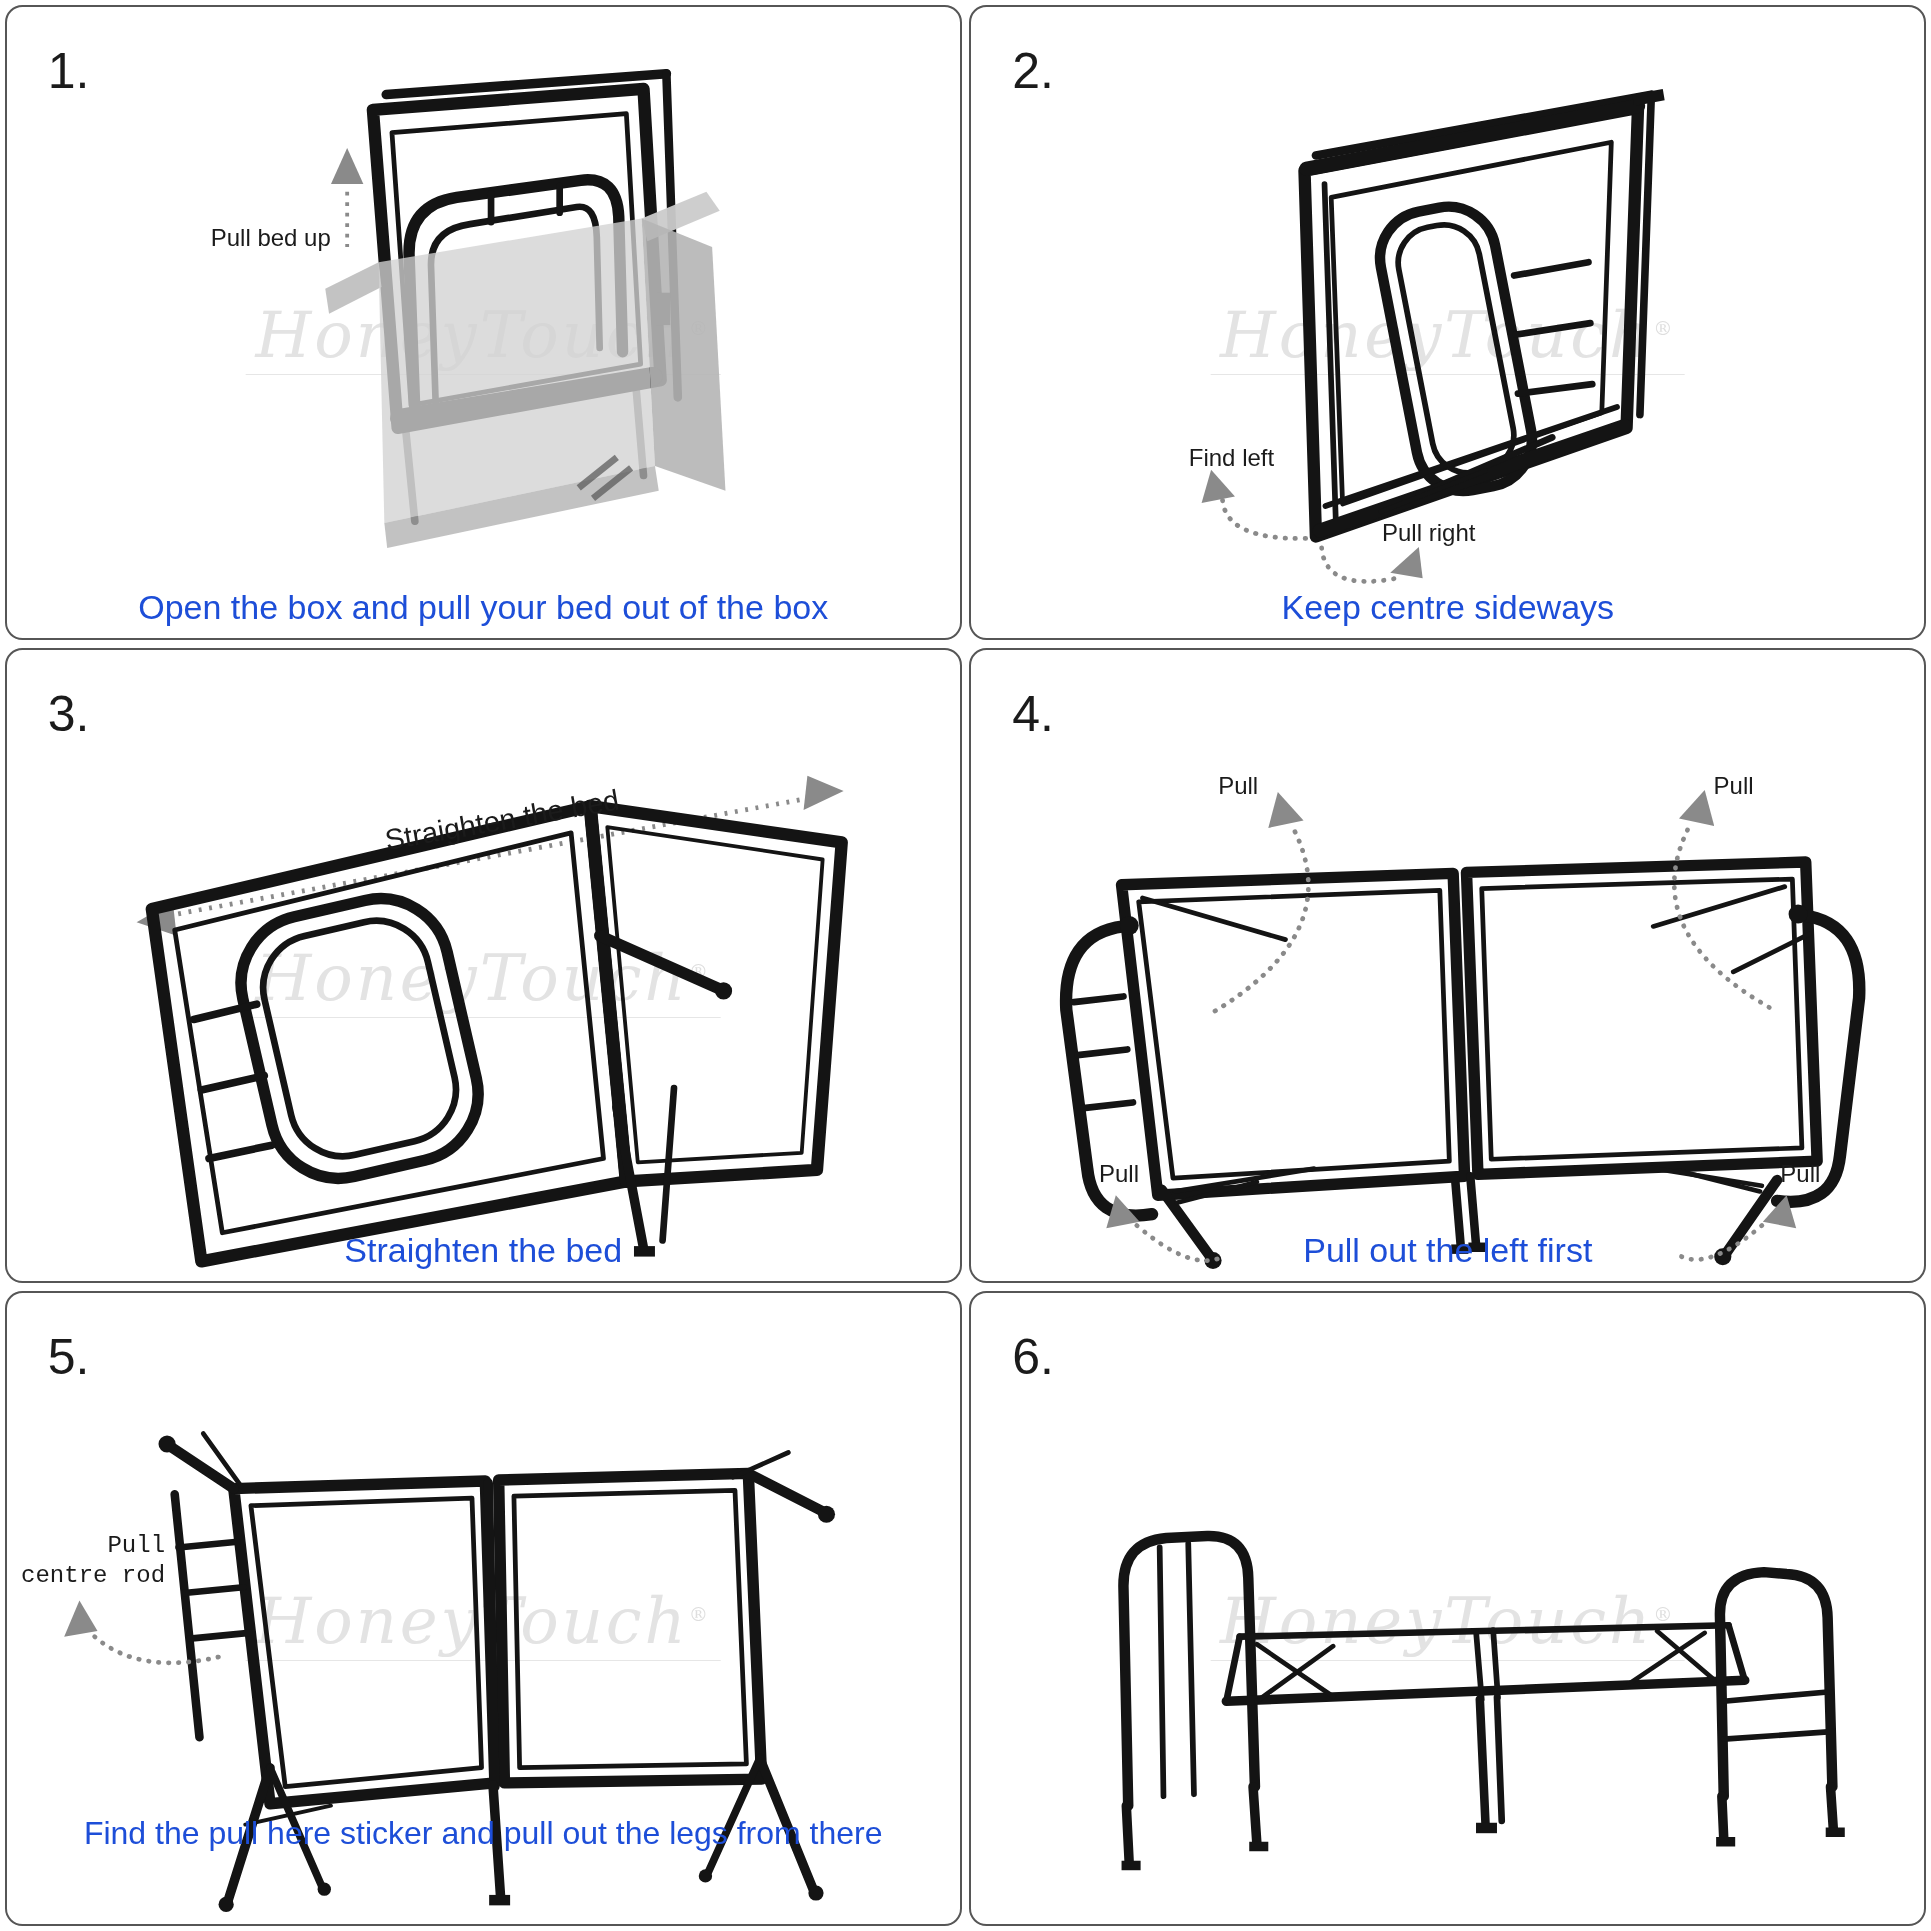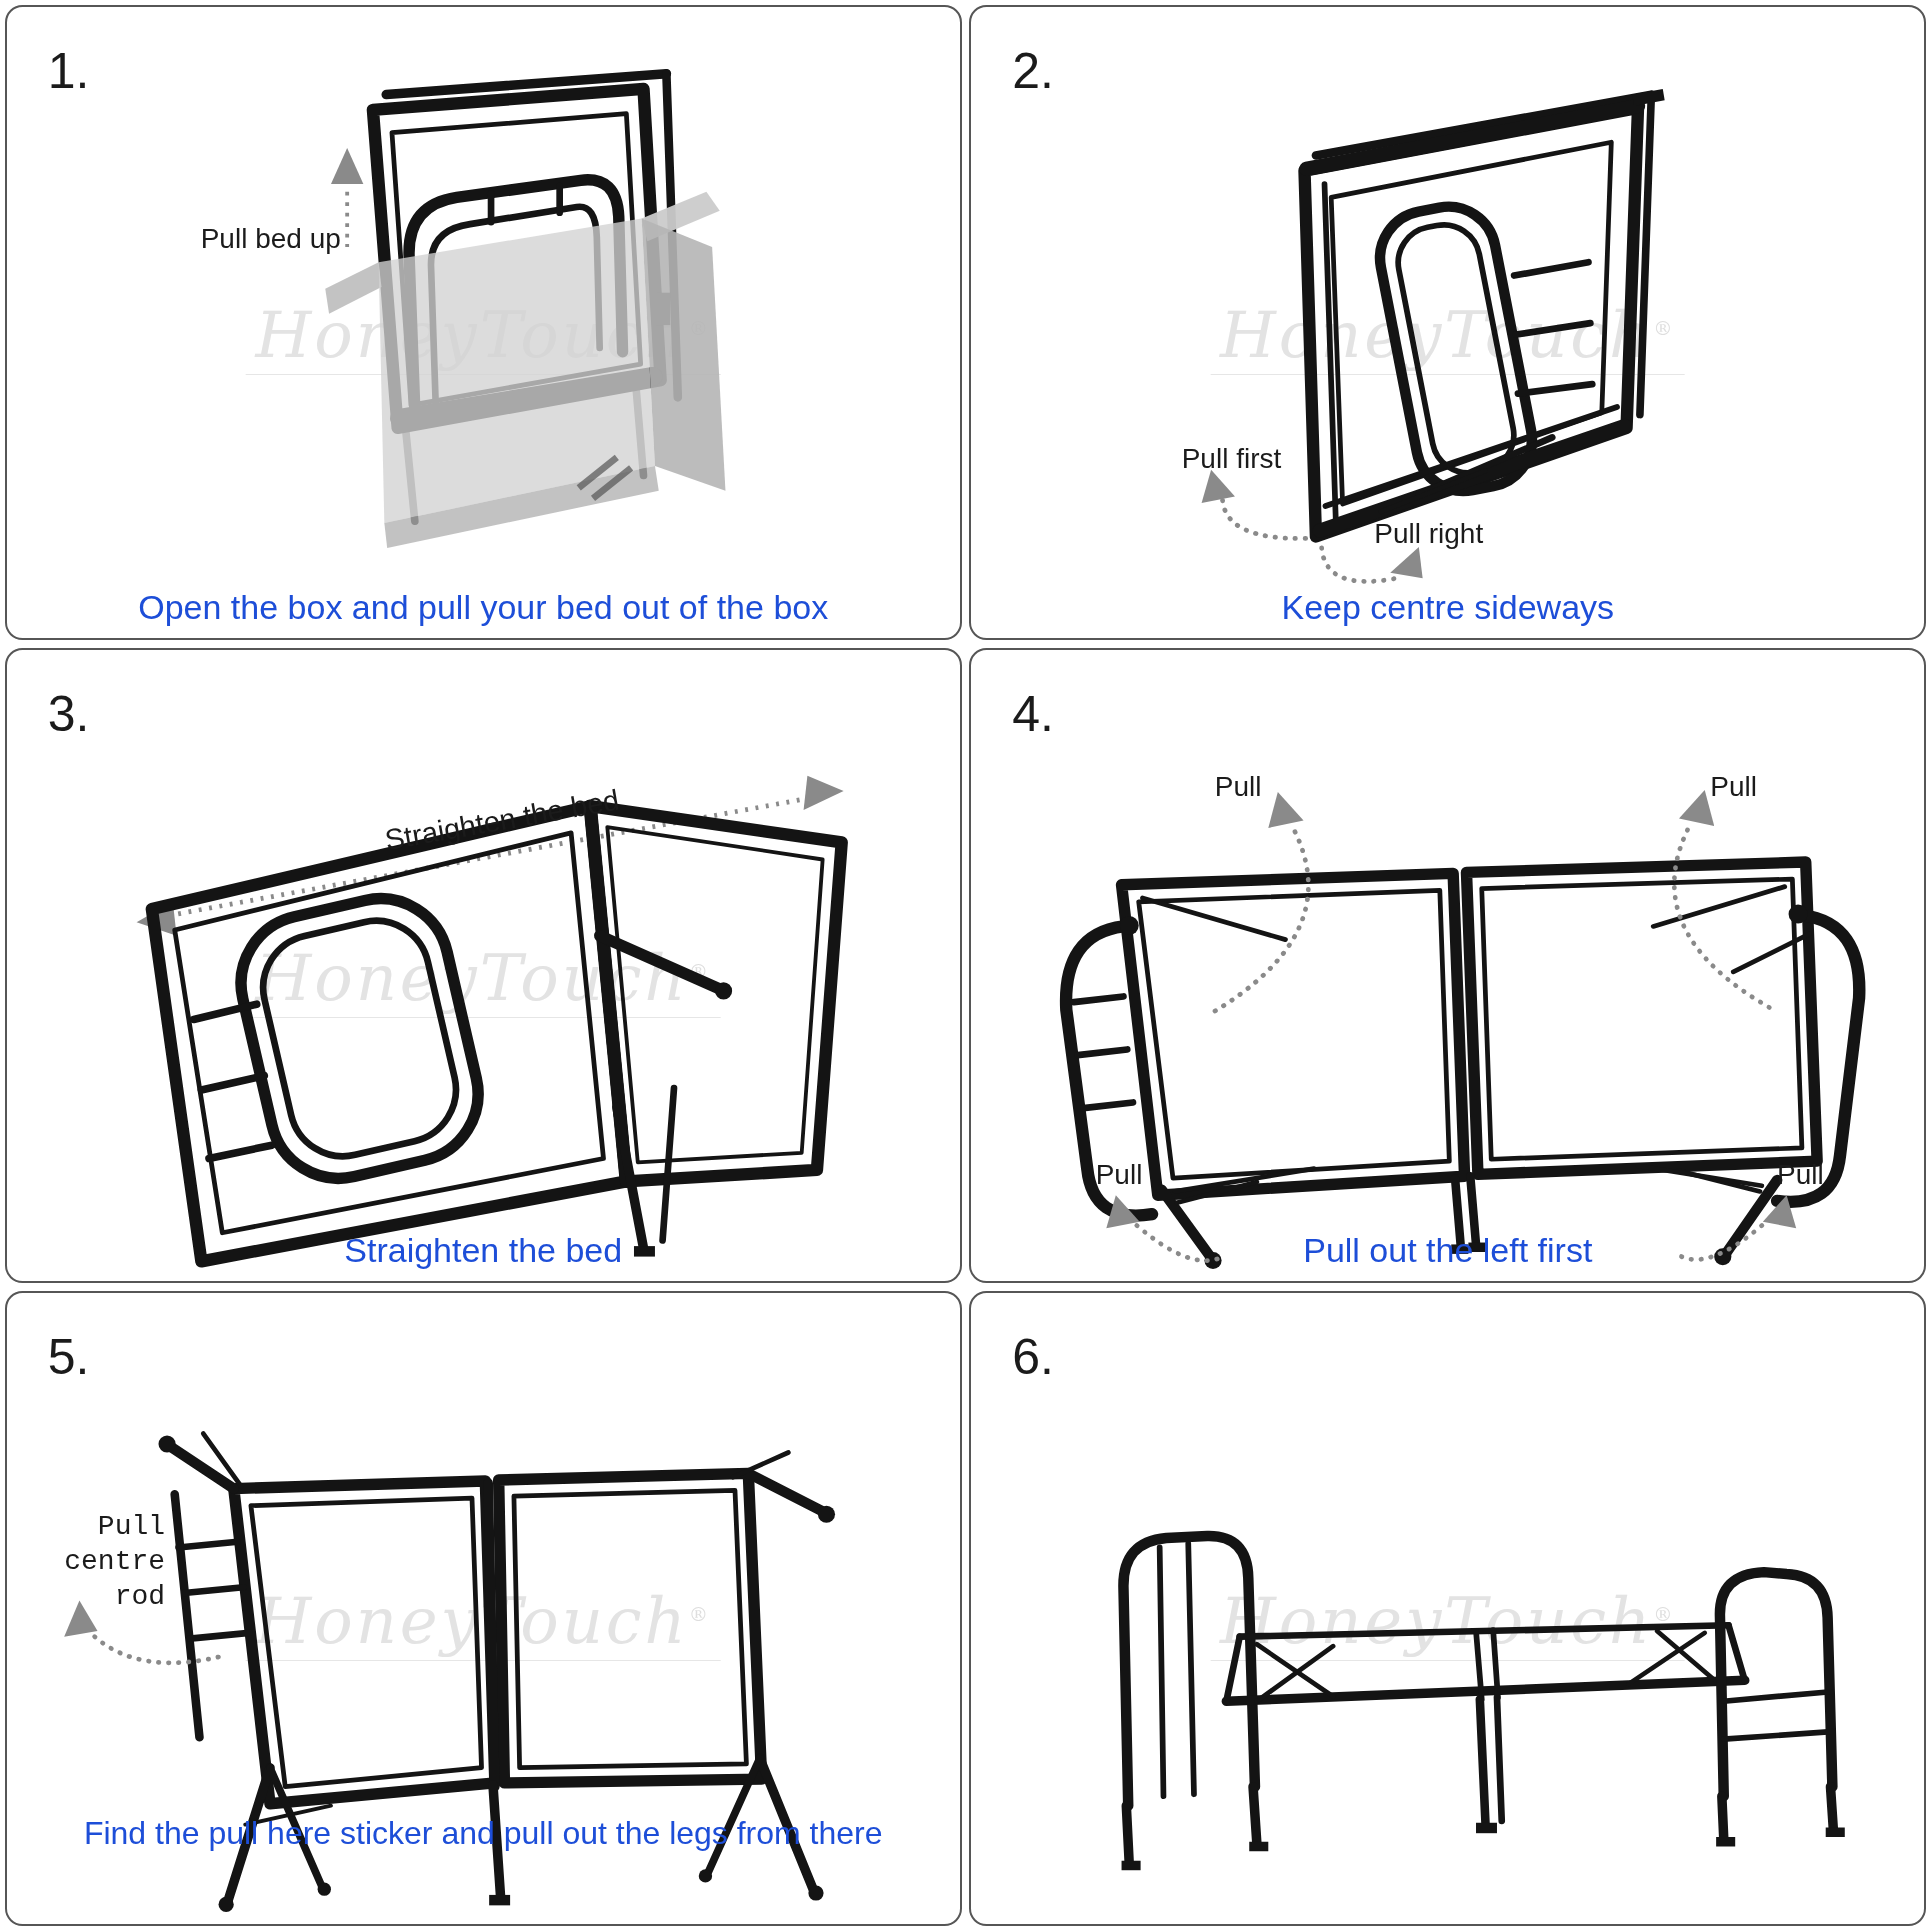--- a/index.html
+++ b/index.html
@@ -24,21 +24,21 @@
   .panel > svg{
     position:absolute;left:0;top:0;width:100%;height:100%;
   }
   .num{
     position:absolute;left:4.3%;top:6.2%;
     font-size:50px;line-height:1;color:#1b1b1b;
   }
   .lbl{
     position:absolute;
     transform:translate(-50%,-50%);
-    font-size:28px;line-height:1.25;
+    font-size:24px;line-height:1.25;
     white-space:nowrap;color:#1b1b1b;
   }
   .lbl.wrap{white-space:normal;width:145px;text-align:right;font-family:Liberation Mono, monospace;}
   .lbl.rot{transform:translate(-50%,-50%) rotate(-10deg);font-size:29px;}
   .cap{
     position:absolute;left:0;right:0;
     text-align:center;
     transform:translateY(-50%);
     font-size:34px;color:#1d4ed8;
   }
@@ -133,21 +133,21 @@
       <g>
         <polygon class="ghead" points="252,486 242,521 277,514"></polygon>
         <path class="dots" d="M264,518 Q268,560 352,558"></path>
       </g>
       <g>
         <polygon class="ghead" points="470,567 440,594 474,600"></polygon>
         <path class="dots" d="M368,568 Q372,614 446,600"></path>
       </g>
     </svg>
     <div class="num">2.</div>
-    <div class="lbl" style="left:27.3%;top:71.5%;">Pull first</div>
+    <div class="lbl" style="left:27.3%;top:71.5%;">Find left</div>
     <div class="lbl" style="left:48%;top:83.4%;">Pull right</div>
     <div class="cap cap-a">Keep centre sideways</div>
   </div>
 
   <div class="panel">
     <div class="wm">
       <span class="wm-script"><span>HoneyTouch</span><sup class="wm-reg">®</sup></span>
     </div>
     <svg viewBox="0 0 1000 663" preserveAspectRatio="none">
       <g>

